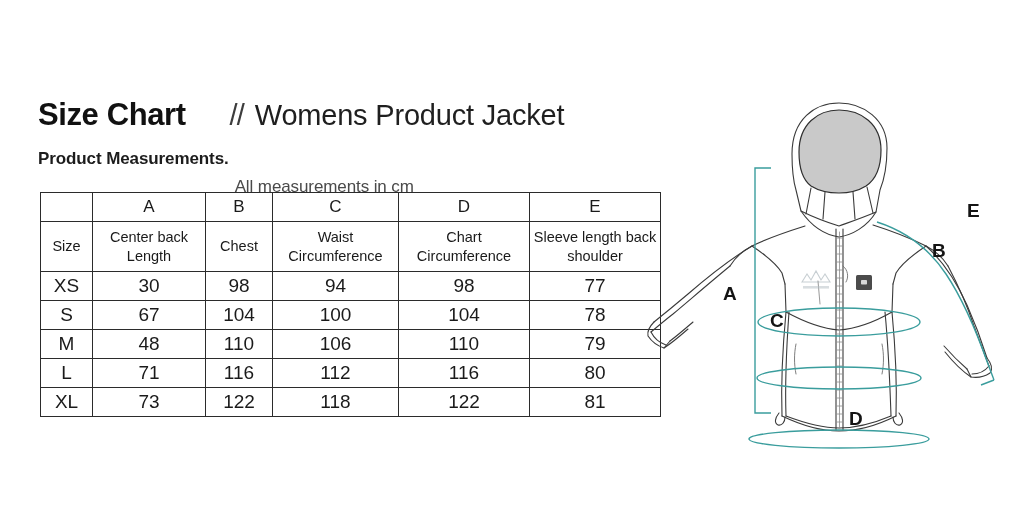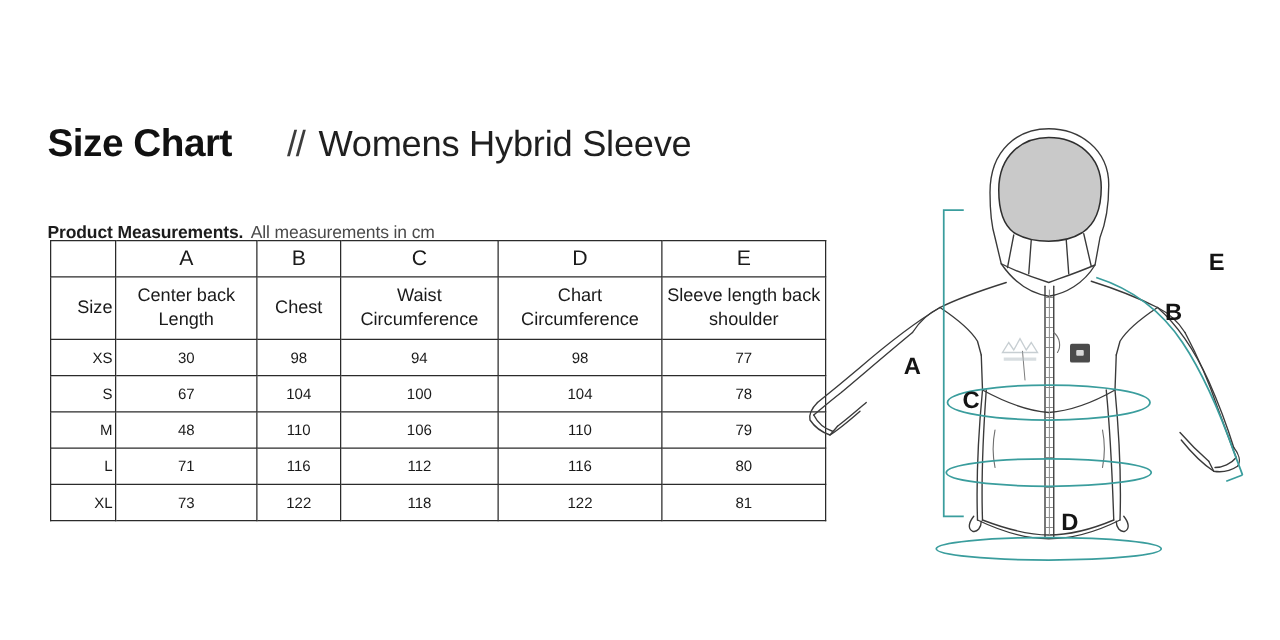--- a/index.html
+++ b/index.html
@@ -50,23 +50,23 @@
     color: #1f1f1f;
     margin-left: 11px;
     letter-spacing: -0.2px;
   }
 
   #subtitle-row {
     position: absolute;
     left: 38px;
     top: 149px;
     display: flex;
-    align-items: flex-end;
+    align-items: flex-start;
     white-space: nowrap;
-    font-size: 14px;
+    font-size: 17px;
   }
   #subtitle-strong {
     font-weight: 600;
     color: #1c1c1c;
     letter-spacing: -0.1px;
   }
   #subtitle-rest {
     font-weight: 300;
     color: #4a4a4a;
     margin-left: 6px;
@@ -95,24 +95,24 @@
     height: 28px;
     font-size: 17px;
   }
   #size-table tr.label-row td {
     height: 49px;
     font-size: 14.5px;
     line-height: 1.25;
   }
   #size-table tr.data-row td {
     height: 28px;
-    font-size: 12px;
+    font-size: 19px;
     margin-top: 48px;
   }
-  #size-table td.size-cell { font-size: 14.5px; text-align: right; }
+  #size-table td.size-cell { font-size: 14.5px; }
 
   col.c-size { width: 52px; }
   col.c-a    { width: 113px; }
   col.c-b    { width: 67px; }
   col.c-c    { width: 126px; }
   col.c-d    { width: 131px; }
   col.c-e    { width: 131px; }
 
   
   #jacket-panel {
@@ -137,21 +137,21 @@
   #letter-e { left: 967px; top: 200px; }
 </style>
 </head>
 <body>
 
 <div id="left-panel">
 
   <div id="title-row">
     <span id="title-main">Size Chart</span>
     <span id="title-sep">//</span>
-    <span id="title-sub">Womens Hybrid Sleeve</span>
+    <span id="title-sub">Womens Product Jacket</span>
   </div>
 
   <div id="subtitle-row">
     <span id="subtitle-strong">Product Measurements.</span>
     <span id="subtitle-rest">All measurements in cm</span>
   </div>
 
   <table id="size-table">
     <colgroup>
       <col class="c-size">

